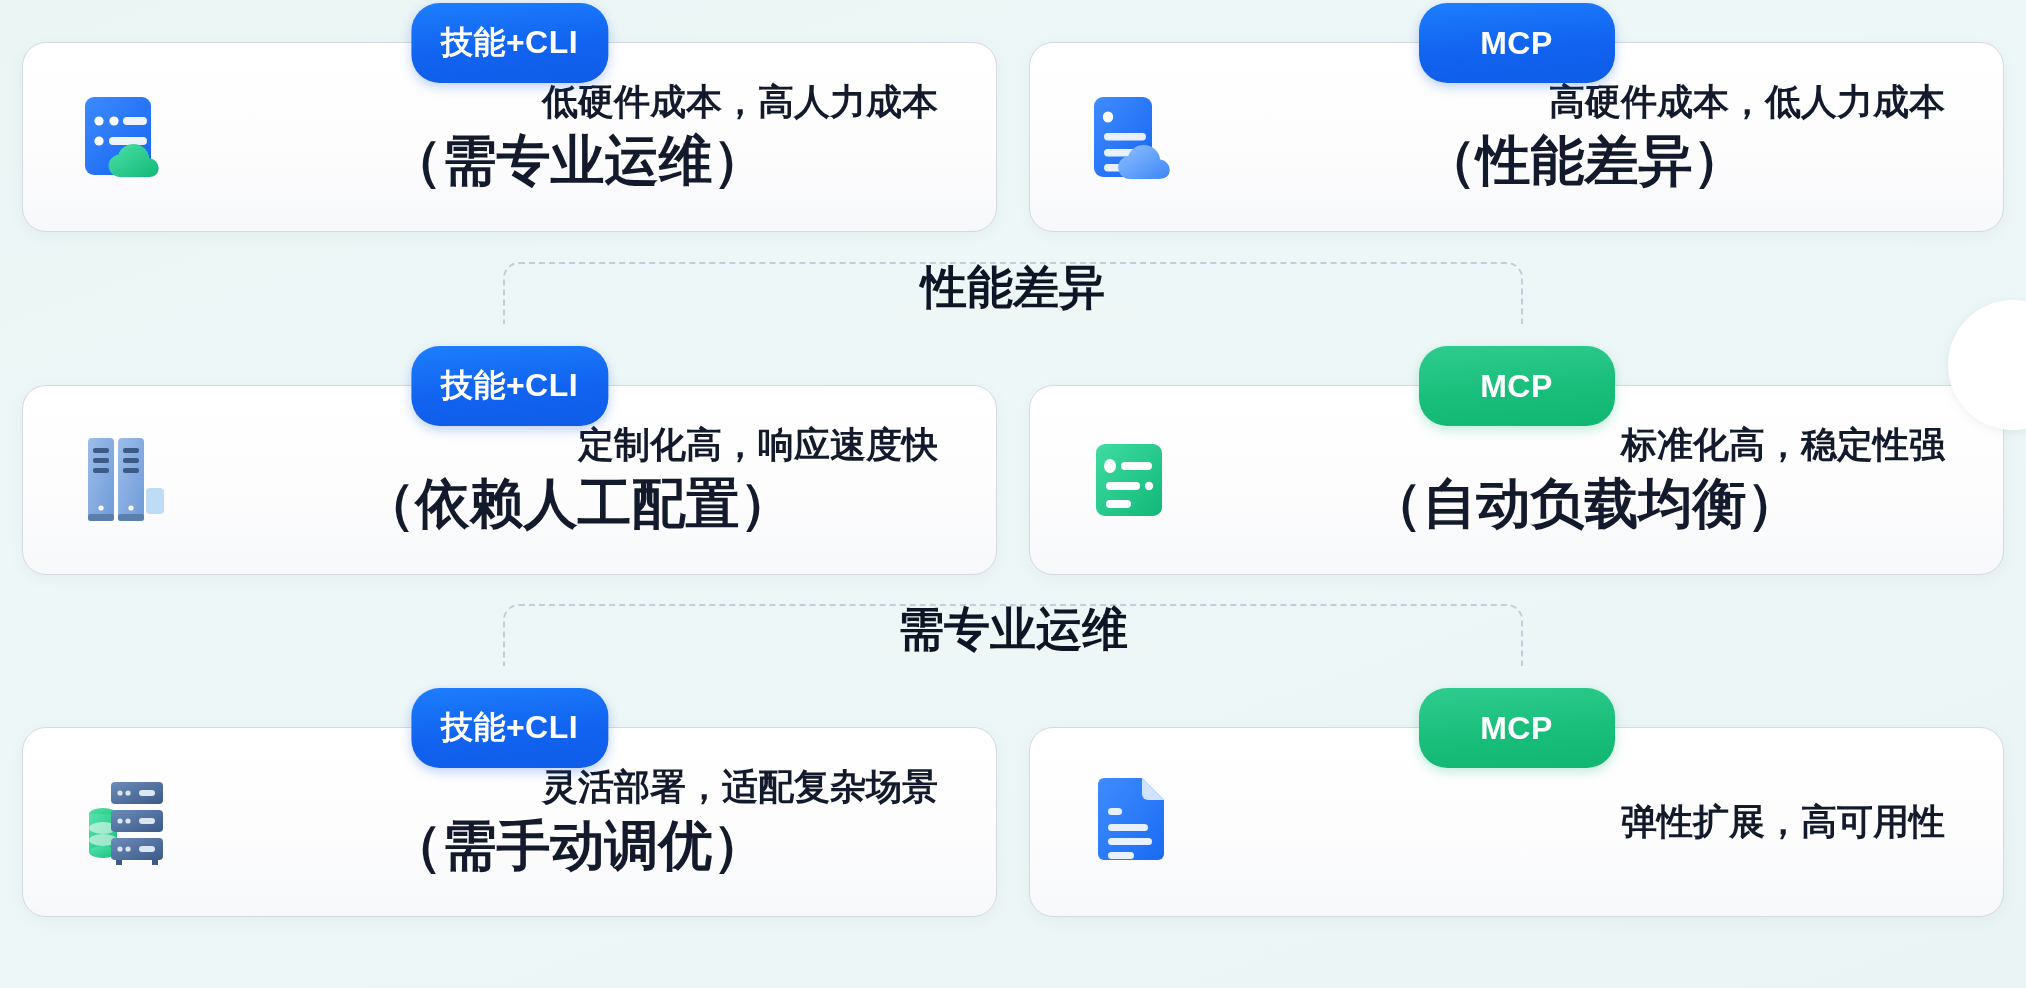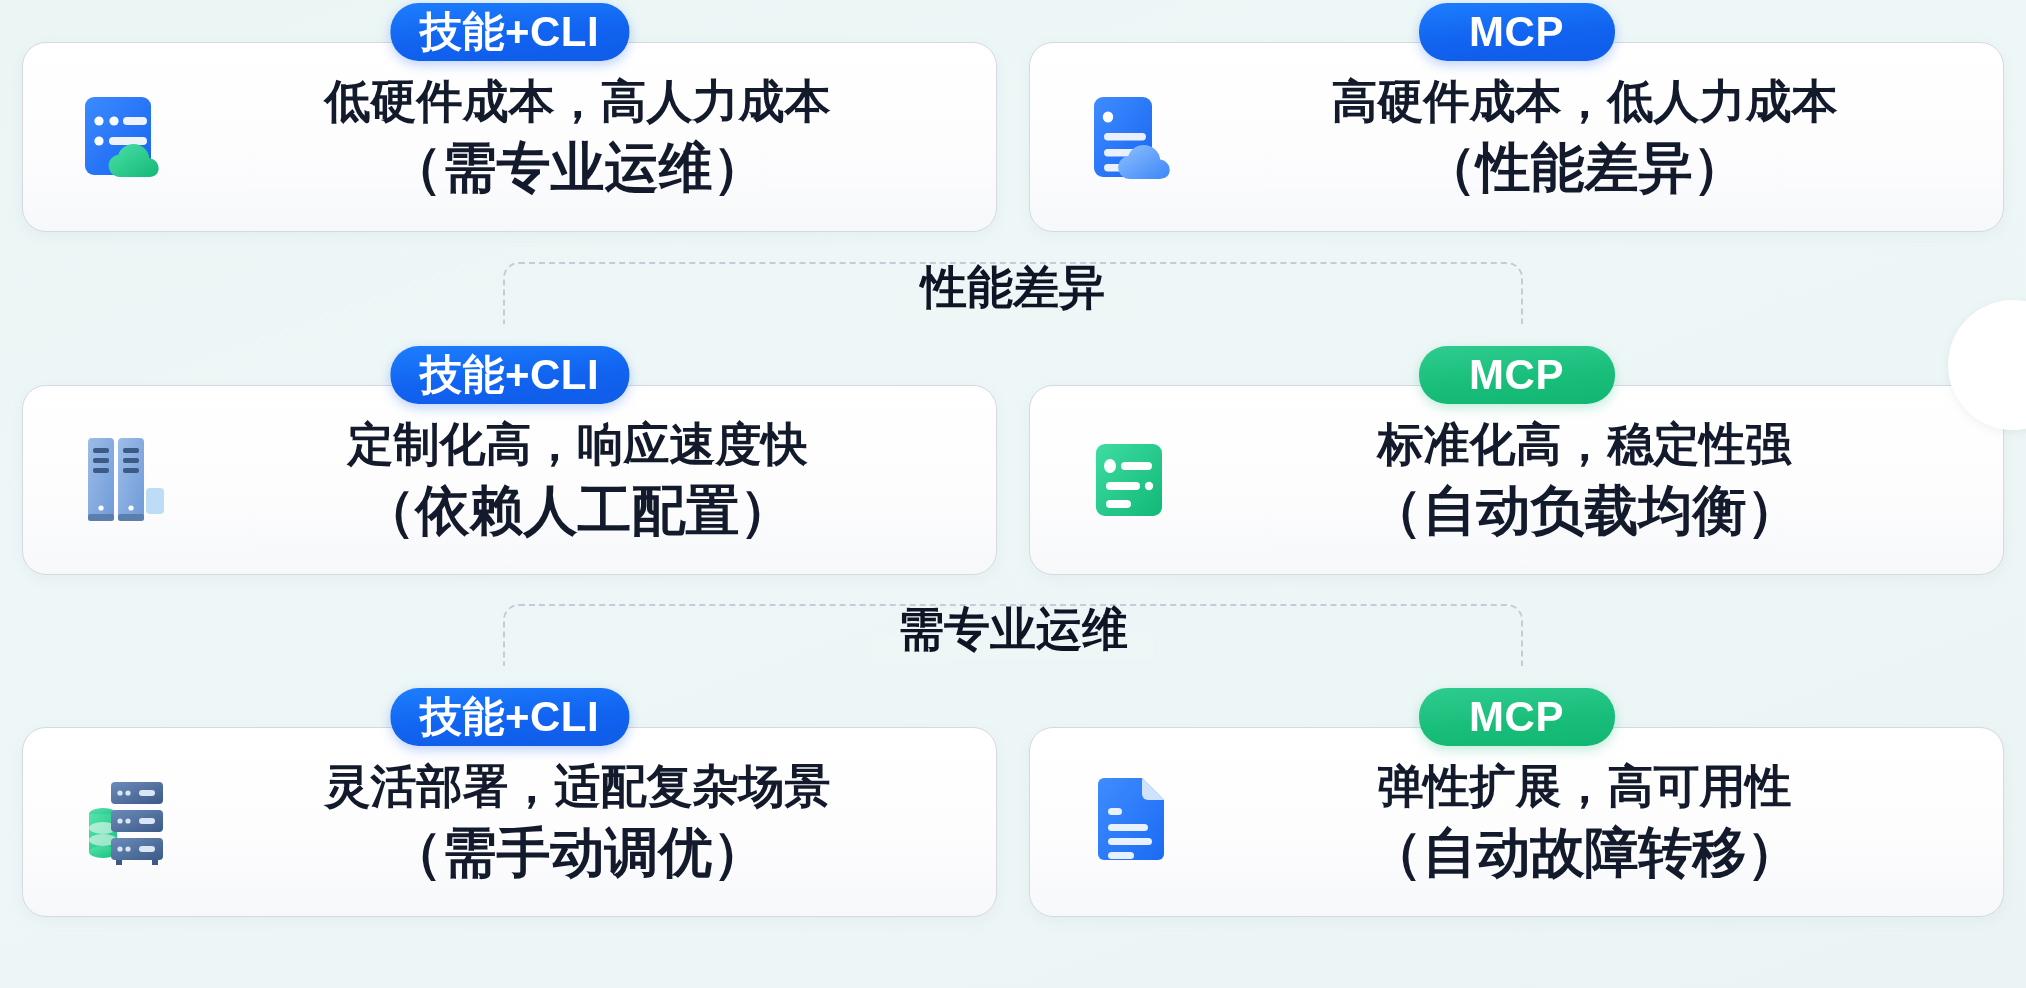--- a/index.html
+++ b/index.html
@@ -61,27 +61,27 @@
     padding: 0 34px 0 52px;
   }
 
   
   .badge {
     position: absolute;
     top: -40px;
     left: 50%;
     transform: translateX(-50%);
     min-width: 196px;
-    height: 58px;
+    height: 80px;
     border-radius: 28px;
     display: flex;
     align-items: center;
     justify-content: center;
     color: #ffffff;
-    font-size: 42px;
+    font-size: 32px;
     font-weight: 700;
     letter-spacing: 0.5px;
     white-space: nowrap;
     padding: 0 30px;
     z-index: 4;
   }
   .badge-blue {
     background: linear-gradient(175deg, #1d7efd 0%, #1163f0 55%, #0f5ce8 100%);
     box-shadow: 0 4px 12px rgba(20,95,230,0.28);
   }
@@ -104,21 +104,21 @@
 
   
   .card-text {
     flex: 1 1 auto;
     text-align: center;
     color: #121a2b;
     font-weight: 700;
     line-height: 1.30;
     padding-right: 24px;
   }
-  .card-text .line-main { font-size: 46px; white-space: nowrap; }
+  .card-text .line-main { font-size: 36px; white-space: nowrap; text-align: right; }
   .card-text .line-sub  { font-size: 54px; white-space: nowrap; text-align: center; }
 
   
   .divider {
     position: absolute;
     left: 50%;
     transform: translateX(-50%);
     width: 1020px;
     height: 96px;
     z-index: 3;
@@ -364,18 +364,17 @@
           <path d="M16 14a6 6 0 0 1 6-6h38l22 22v54a6 6 0 0 1-6 6H22a6 6 0 0 1-6-6V14z" fill="url(#g-doc)"></path>
           <path d="M60 8l22 22H66a6 6 0 0 1-6-6V8z" fill="#cfe3ff"></path>
           <rect x="26" y="38" width="14" height="7" rx="3.5" fill="#e8f1ff"></rect>
           <rect x="26" y="54" width="40" height="7" rx="3.5" fill="#e8f1ff"></rect>
           <rect x="26" y="68" width="44" height="7" rx="3.5" fill="#e8f1ff"></rect>
           <rect x="26" y="82" width="26" height="7" rx="3.5" fill="#e8f1ff"></rect>
         </svg>
       </div>
       <div class="card-text">
         <div class="line-main">弹性扩展，高可用性</div>
-        <div class="line-sub">（自动故障转移）</div>
       </div>
     </div>
   </div>
 
 </div>
 
 </body></html>

